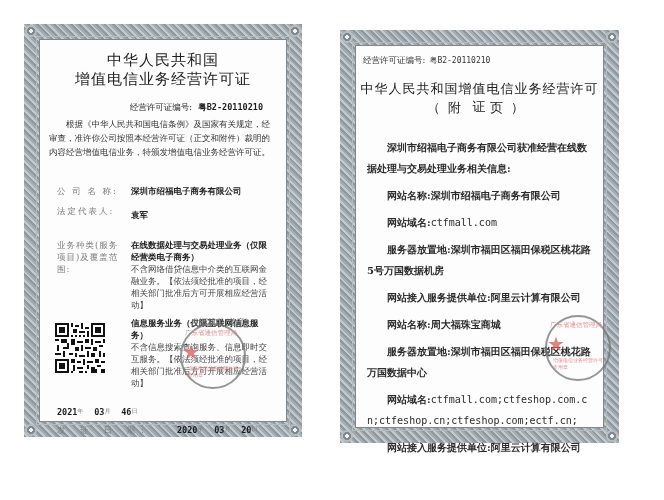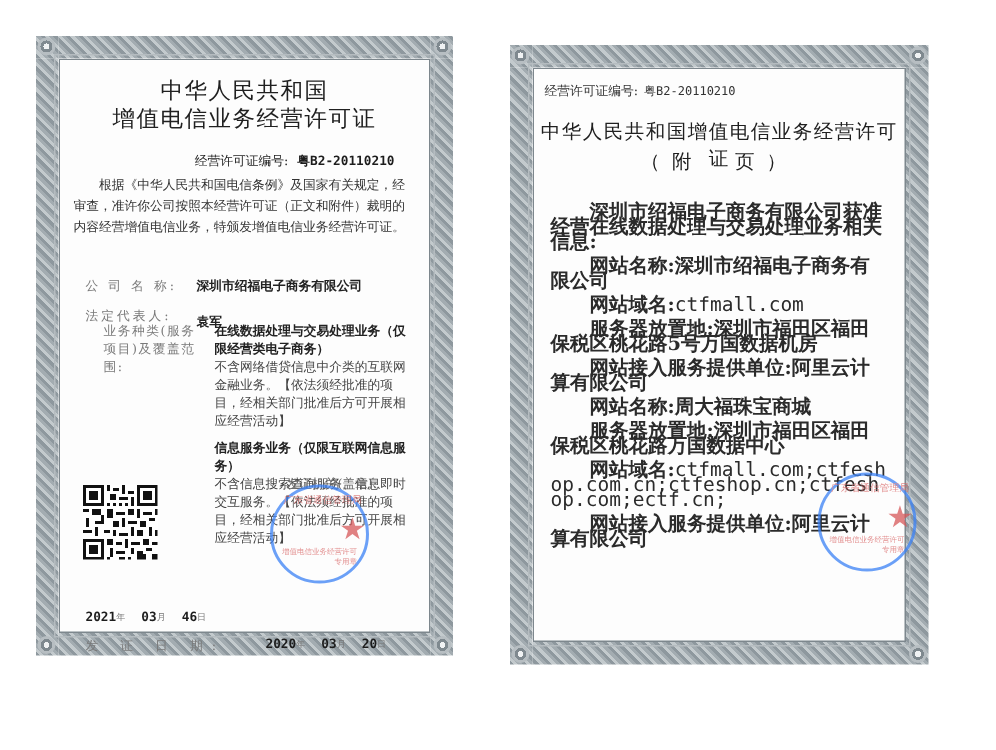--- a/index.html
+++ b/index.html
@@ -37,52 +37,52 @@
   #lic-no-left { position: absolute; right: 24px; top: 63px; font-size: 8.5px; }
   #lic-no-left .num { font-family: "DejaVu Sans Mono", "Liberation Mono", monospace; font-weight: bold; margin-left: 6px; }
   #intro-left { position: absolute; left: 10px; right: 12px; top: 78px; font-size: 8.5px; line-height: 14px; text-indent: 2em; color: #333; }
 
   .field-row { position: absolute; left: 18px; right: 12px; display: flex; font-size: 8.5px; line-height: 12px; }
   .field-row .lbl { width: 74px; color: #7a7a7a; letter-spacing: 2px; flex: none; }
   .field-row .val { flex: 1; color: #222; }
   #row-company { top: 146px; }
   #row-rep { top: 166px; }
   #row-rep .val { padding-top: 4px; }
-  #row-scope { top: 176px; margin-left: 12px; }
+  #row-scope { top: 200px; }
   .scope-block { margin-bottom: 6px; }
   .scope-block .h { font-weight: bold; color: #222; }
   .scope-block .d { color: #444; }
 
   #qr { position: absolute; left: 16px; top: 284px; width: 50px; height: 50px; background: #fff; }
   #qr-svg { width: 100%; height: 100%; }
 
   #issuer-label { position: absolute; left: 152px; top: 278px; font-size: 8.5px; color: #666; }
   .stamp {
-    position: absolute; width: 66px; height: 66px; border: 2px solid #3b82f6; border-radius: 50%;
-    color: #d96a6a; opacity: .75; text-align: right;
+    position: absolute; width: 66px; height: 66px; border: 2px solid #737373; border-radius: 50%;
+    color: #d96a6a; opacity: .75; text-align: left;
   }
   .stamp .star { position: absolute; left: 0; right: 0; top: 17px; font-size: 20px; line-height: 20px; color: #d7585a; }
   .stamp .top-text { position: absolute; left: 3px; right: 3px; top: 4px; font-size: 6.5px; letter-spacing: 0; }
   .stamp .bot-text { position: absolute; left: 6px; right: 6px; top: 40px; font-size: 5px; line-height: 7px; }
   #stamp-left { left: 141px; top: 284px; }
   #stamp-right { left: 190px; top: 270px; }
 
   .date-row { position: absolute; left: 18px; right: 10px; display: flex; font-size: 8.5px; }
   .date-row .lbl { width: 120px; color: #7a7a7a; letter-spacing: 6px; }
   .date-row .v { font-family: "DejaVu Sans Mono", "Liberation Mono", monospace; font-weight: bold; }
   .date-row .u { font-size: 6px; color: #777; vertical-align: top; margin-right: 8px; }
   #row-issue { top: 342px; margin-top: 44px; }
   #row-valid { top: 368px; }
 
   
   #lic-no-right { position: absolute; left: 8px; top: 10px; font-size: 8.5px; color: #333; }
   #lic-no-right .num { font-family: "DejaVu Sans Mono", "Liberation Mono", monospace; font-size: 8px; margin-left: 4px; }
   #cert-right .title { position: absolute; left: 0; right: 0; top: 35px; font-size: 13px; line-height: 18px; }
   #appendix { position: absolute; left: 0; right: 0; top: 54px; text-align: center; font-size: 13px; letter-spacing: 8px; }
-  #right-body { position: absolute; left: 12px; right: 12px; top: 92px; font-size: 13px; line-height: 10px; color: #2b2b2b; }
+  #right-body { position: absolute; left: 12px; right: 12px; top: 92px; font-size: 10px; line-height: 21px; color: #2b2b2b; }
   #right-body p { margin-bottom: 6px; text-indent: 2em; font-weight: bold; }
   #right-body p.intro { text-indent: 2em; }
   .mono { font-family: "DejaVu Sans Mono", "Liberation Mono", monospace; font-weight: normal; }
 </style>
 </head>
 <body>
 
 <div id="cert-left" class="cert">
   <span class="corner" style="left:-14px;top:-14px"></span>
   <span class="corner" style="right:-14px;top:-14px"></span>

